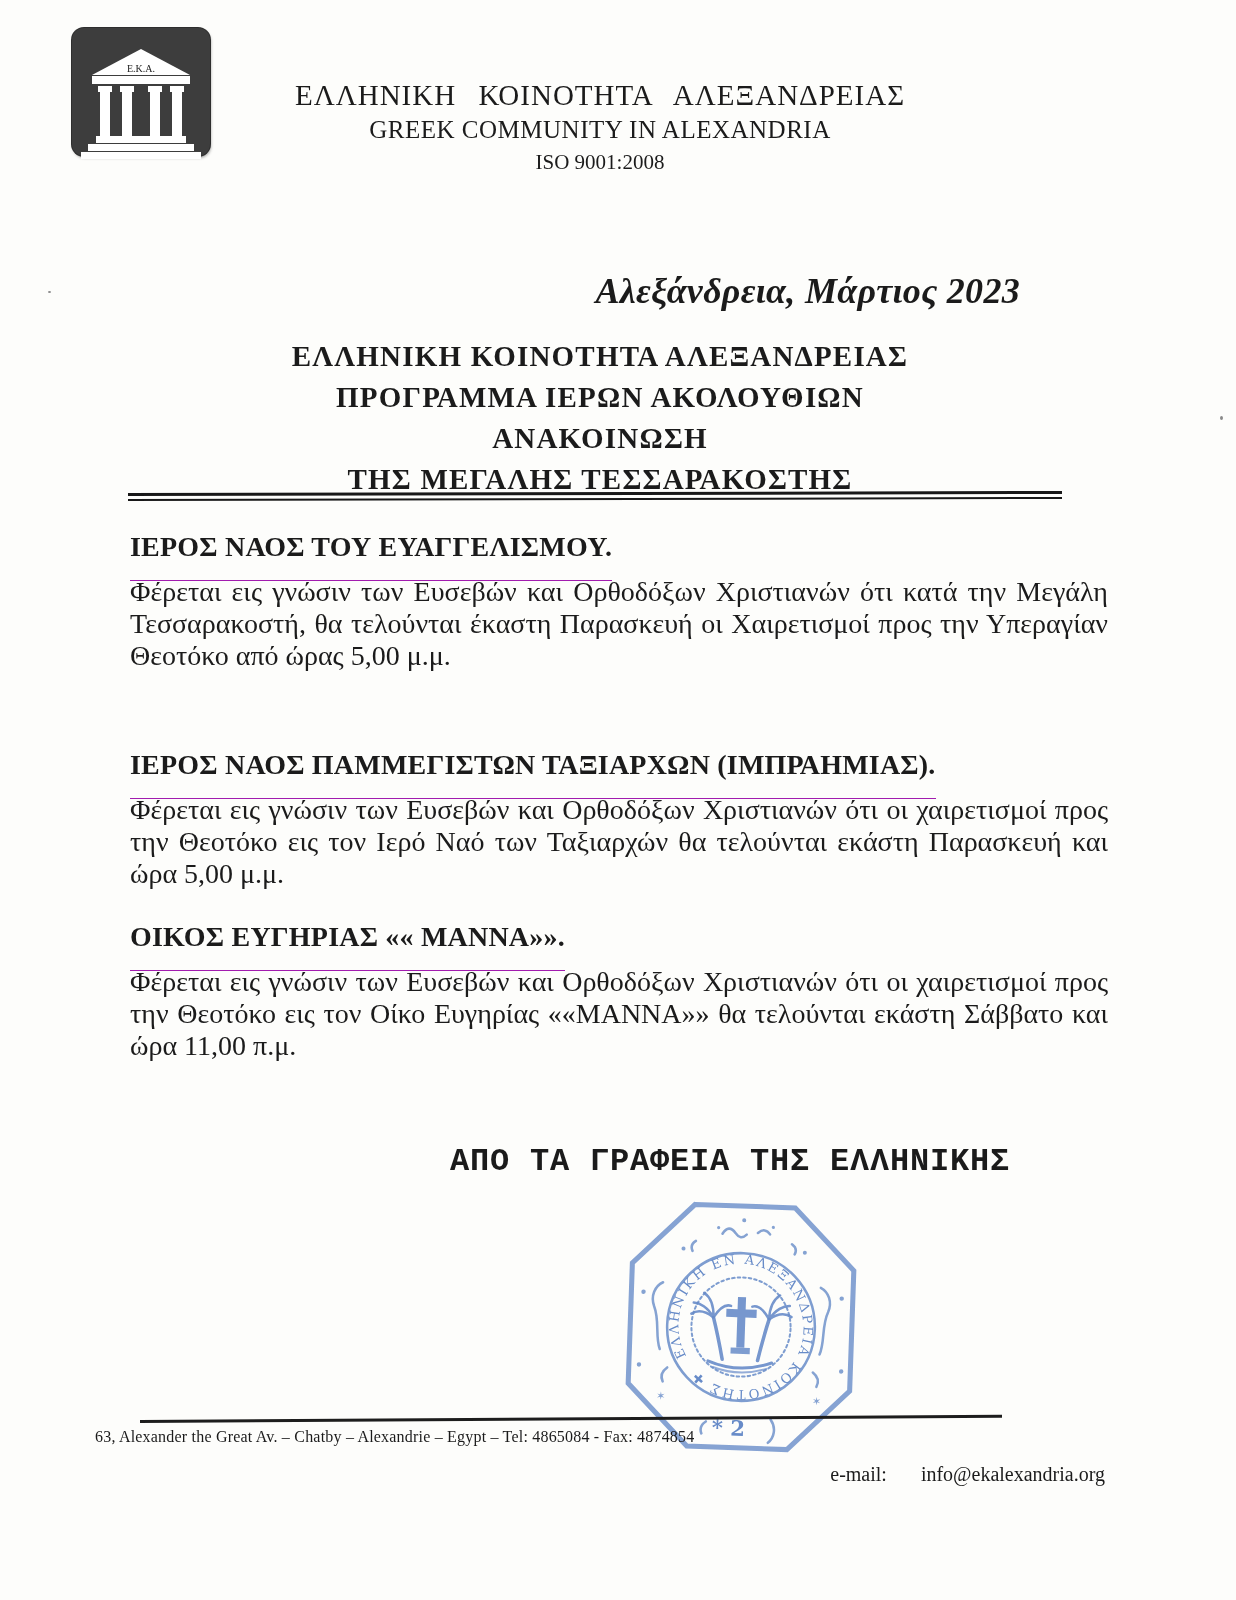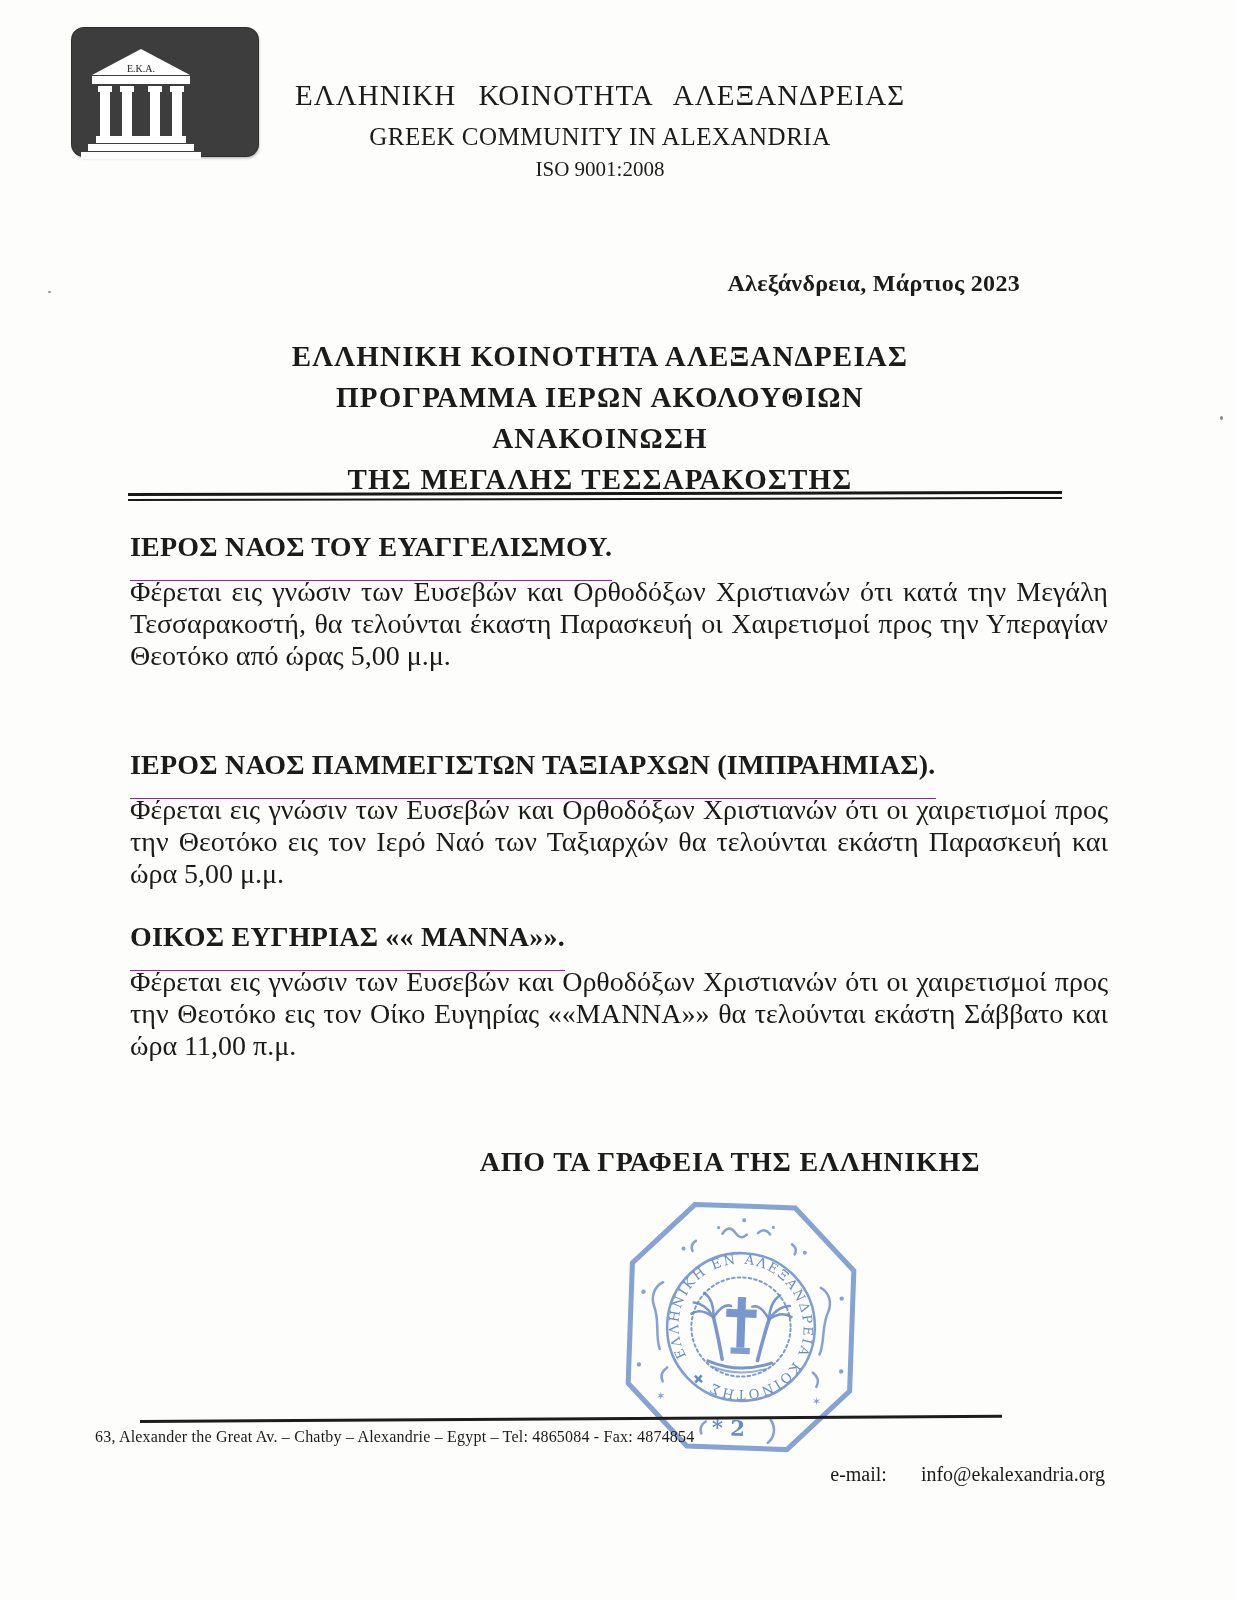--- a/index.html
+++ b/index.html
@@ -10,33 +10,32 @@
     background:#fdfdfb;
     overflow:hidden;
     font-family:"Liberation Serif","DejaVu Serif",serif;
     color:#1b1b1b;
   }
   
   .logo{
     position:absolute;left:72px;top:28px;width:138px;height:128px;
     background:#3d3d3d;border-radius:12px;
     box-shadow:0 0 0 1px #2e2e2e, 1px 2px 3px rgba(0,0,0,.35);
-    padding-left:48px;
   }
   .logo svg{position:absolute;left:0;top:0;}
   .header-block{
     position:absolute;left:250px;top:78px;width:700px;text-align:center;
   }
   .org-greek{font-size:29px;letter-spacing:1px;word-spacing:14px;line-height:34px;}
-  .org-english{font-size:25px;letter-spacing:.5px;line-height:30px;margin-top:10px;}
+  .org-english{font-size:25px;letter-spacing:.5px;line-height:30px;margin-top:3px;}
   .iso-line{font-size:21px;line-height:28px;margin-top:3px;}
   
   .dateline{
     position:absolute;top:270px;right:216px;
-    font-size:24px;font-weight:bold;letter-spacing:.3px;
+    font-size:36px;font-weight:bold;letter-spacing:.3px;font-style:italic;
   }
   
   .title-block{
     position:absolute;left:0;top:336px;width:1200px;text-align:center;
     font-weight:bold;font-size:29px;line-height:41px;letter-spacing:1.2px;
   }
   .double-rule{position:absolute;left:128px;top:492px;width:934px;transform:rotate(-.12deg);}
   .double-rule .r1{height:3px;background:#181818;}
   .double-rule .r2{height:2px;background:#181818;margin-top:3px;}
   
@@ -46,21 +45,21 @@
   }
   .sec-heading span{border-bottom:1px solid #a21caf;padding-bottom:18px;}
   .sec-body{
     position:absolute;left:130px;width:978px;
     font-size:28px;line-height:32px;
     text-align:justify;
   }
   
   .closing{
     position:absolute;left:400px;top:1140px;width:660px;text-align:center;
-    font-size:28px;font-weight:bold;line-height:43px;letter-spacing:.8px;
+    font-size:32px;font-weight:bold;line-height:43px;letter-spacing:.8px;font-family:Liberation Mono, monospace;
   }
   
   .stamp{
     position:absolute;left:622px;top:1198px;width:238px;height:258px;
     opacity:.92;transform:rotate(2deg);
   }
   
   .footer-rule{
     position:absolute;left:140px;top:1420px;width:862px;height:3px;background:#1d1d1d;
     transform:rotate(-.35deg);transform-origin:left center;

